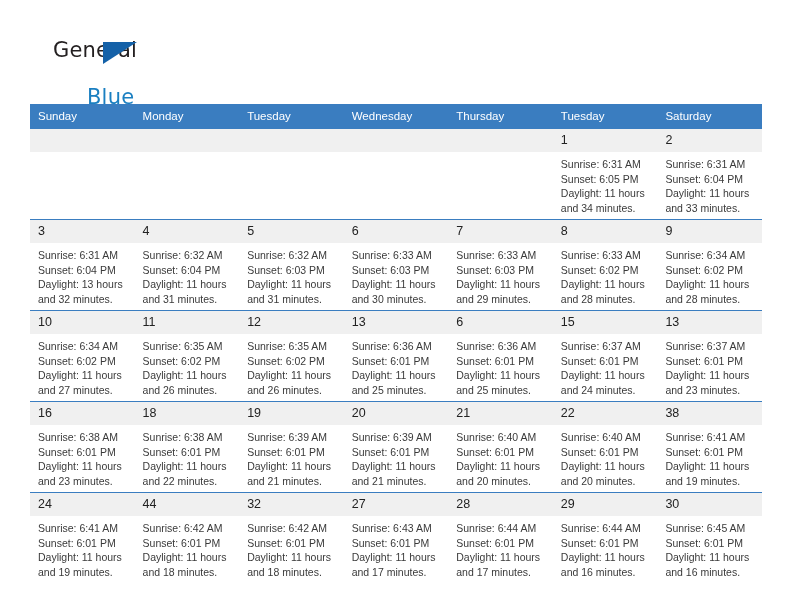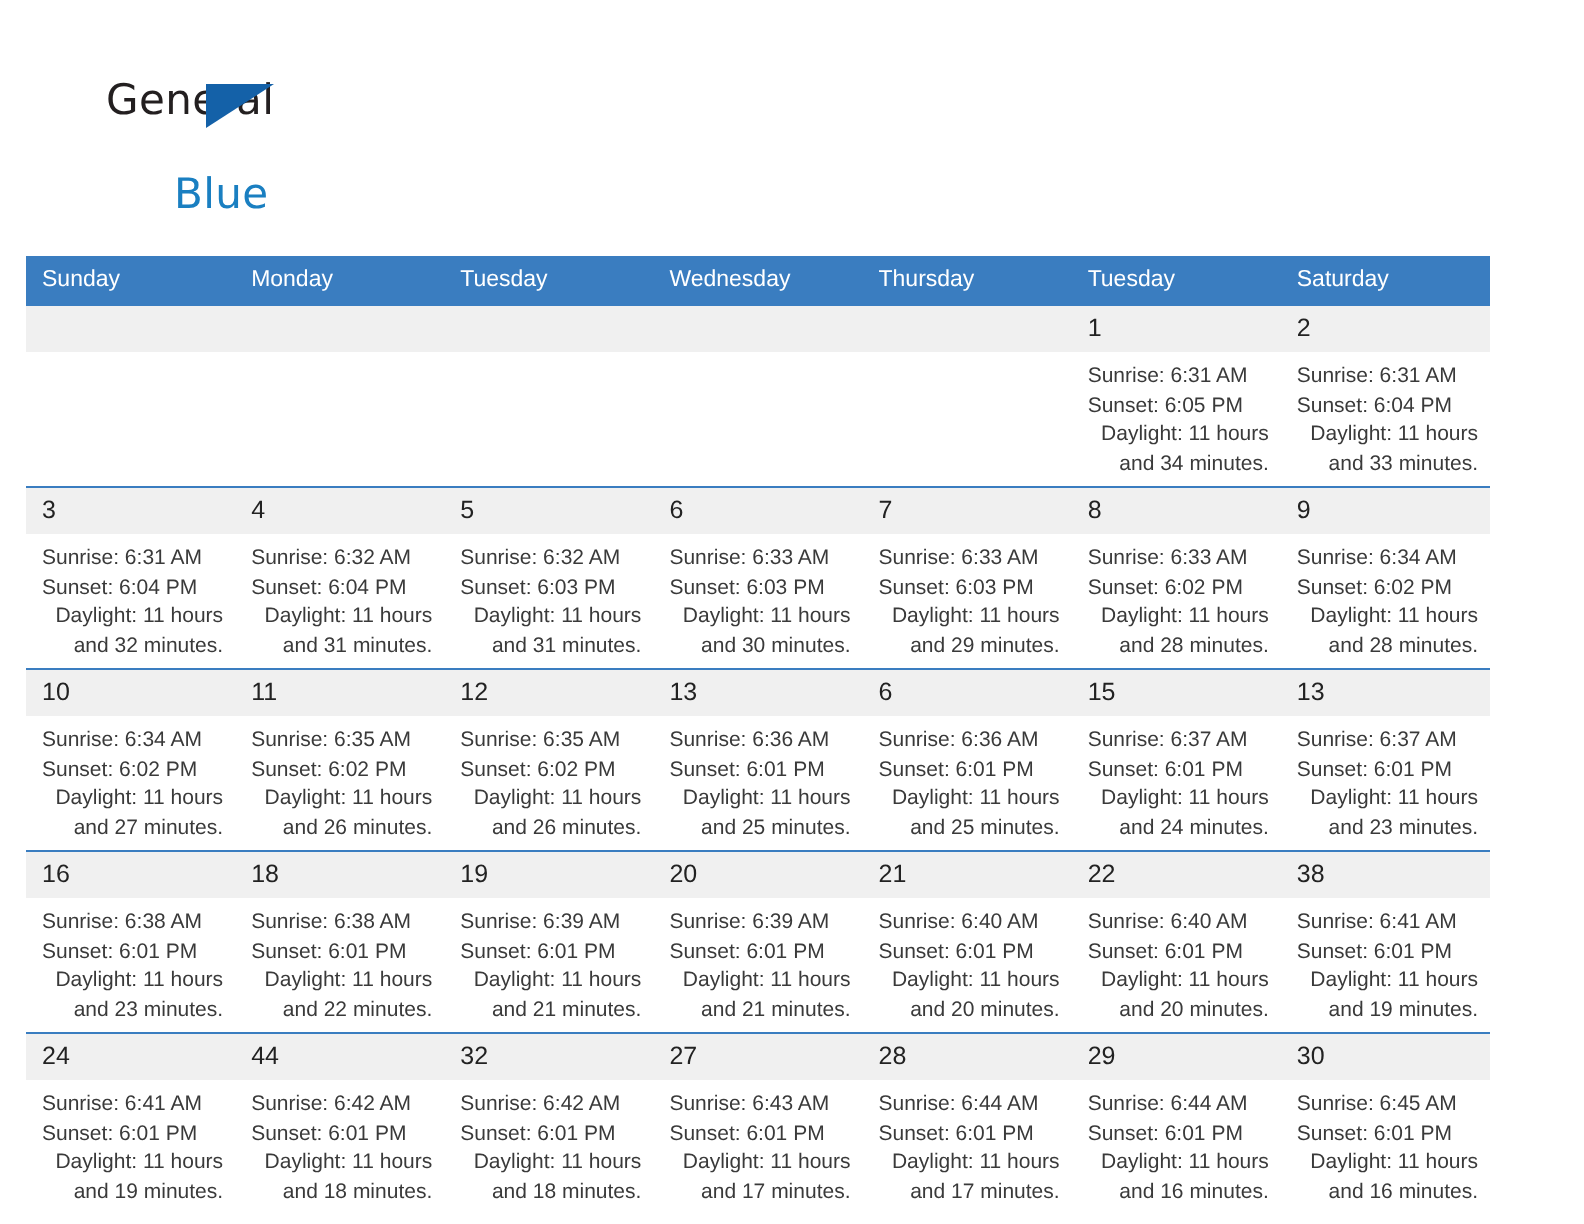--- a/index.html
+++ b/index.html
@@ -86,26 +86,25 @@
     font-weight: 400;
     color: #000000;
     line-height: 20px;
     margin-top: 5px;
     white-space: nowrap;
   }
 
   
   .calendar {
     position: absolute;
-    left: 13px;
+    left: 30px;
     top: 104px;
     width: 732px;
     border-collapse: collapse;
     table-layout: fixed;
-    margin-top: 24px;
   }
   .calendar th {
     background: #3a7dc0;
     color: #ffffff;
     font-size: 11.5px;
     font-weight: 400;
     text-align: left;
     padding: 5px 0 6px 8px;
     height: 14px;
     box-sizing: content-box;
@@ -141,21 +140,20 @@
     padding: 5px 6px 0 8px;
     font-size: 10.5px;
     line-height: 14.5px;
     color: #3a3a3a;
   }
   .details div {
     white-space: nowrap;
   }
   .details .daylight {
     white-space: normal;
-    text-align: right;
   }
 </style>
 </head>
 <body>
 
 <div class="page">
 
   <div class="header">
 
     <div class="logo">
@@ -227,21 +225,21 @@
             </div>
           </td>
         </tr>
         <tr class="week-row">
           <td>
             <div class="cell-inner">
               <span class="daynum">3</span>
               <div class="details">
                 <div>Sunrise: 6:31 AM</div>
                 <div>Sunset: 6:04 PM</div>
-                <div class="daylight">Daylight: 11 hours and 32 minutes.</div>
+                <div class="daylight">Daylight: 13 hours and 32 minutes.</div>
               </div>
             </div>
           </td>
           <td>
             <div class="cell-inner">
               <span class="daynum">4</span>
               <div class="details">
                 <div>Sunrise: 6:32 AM</div>
                 <div>Sunset: 6:04 PM</div>
                 <div class="daylight">Daylight: 11 hours and 31 minutes.</div>

